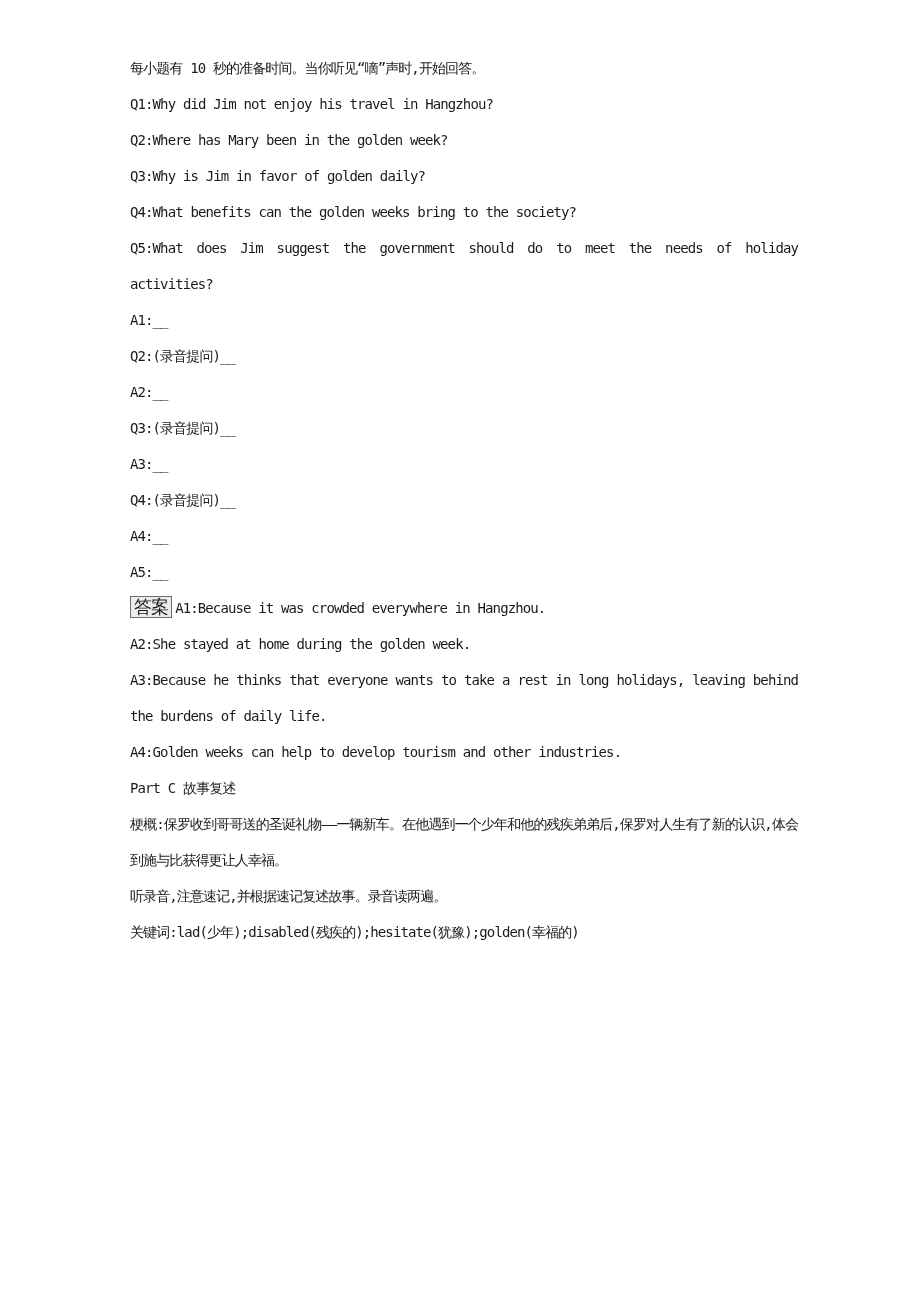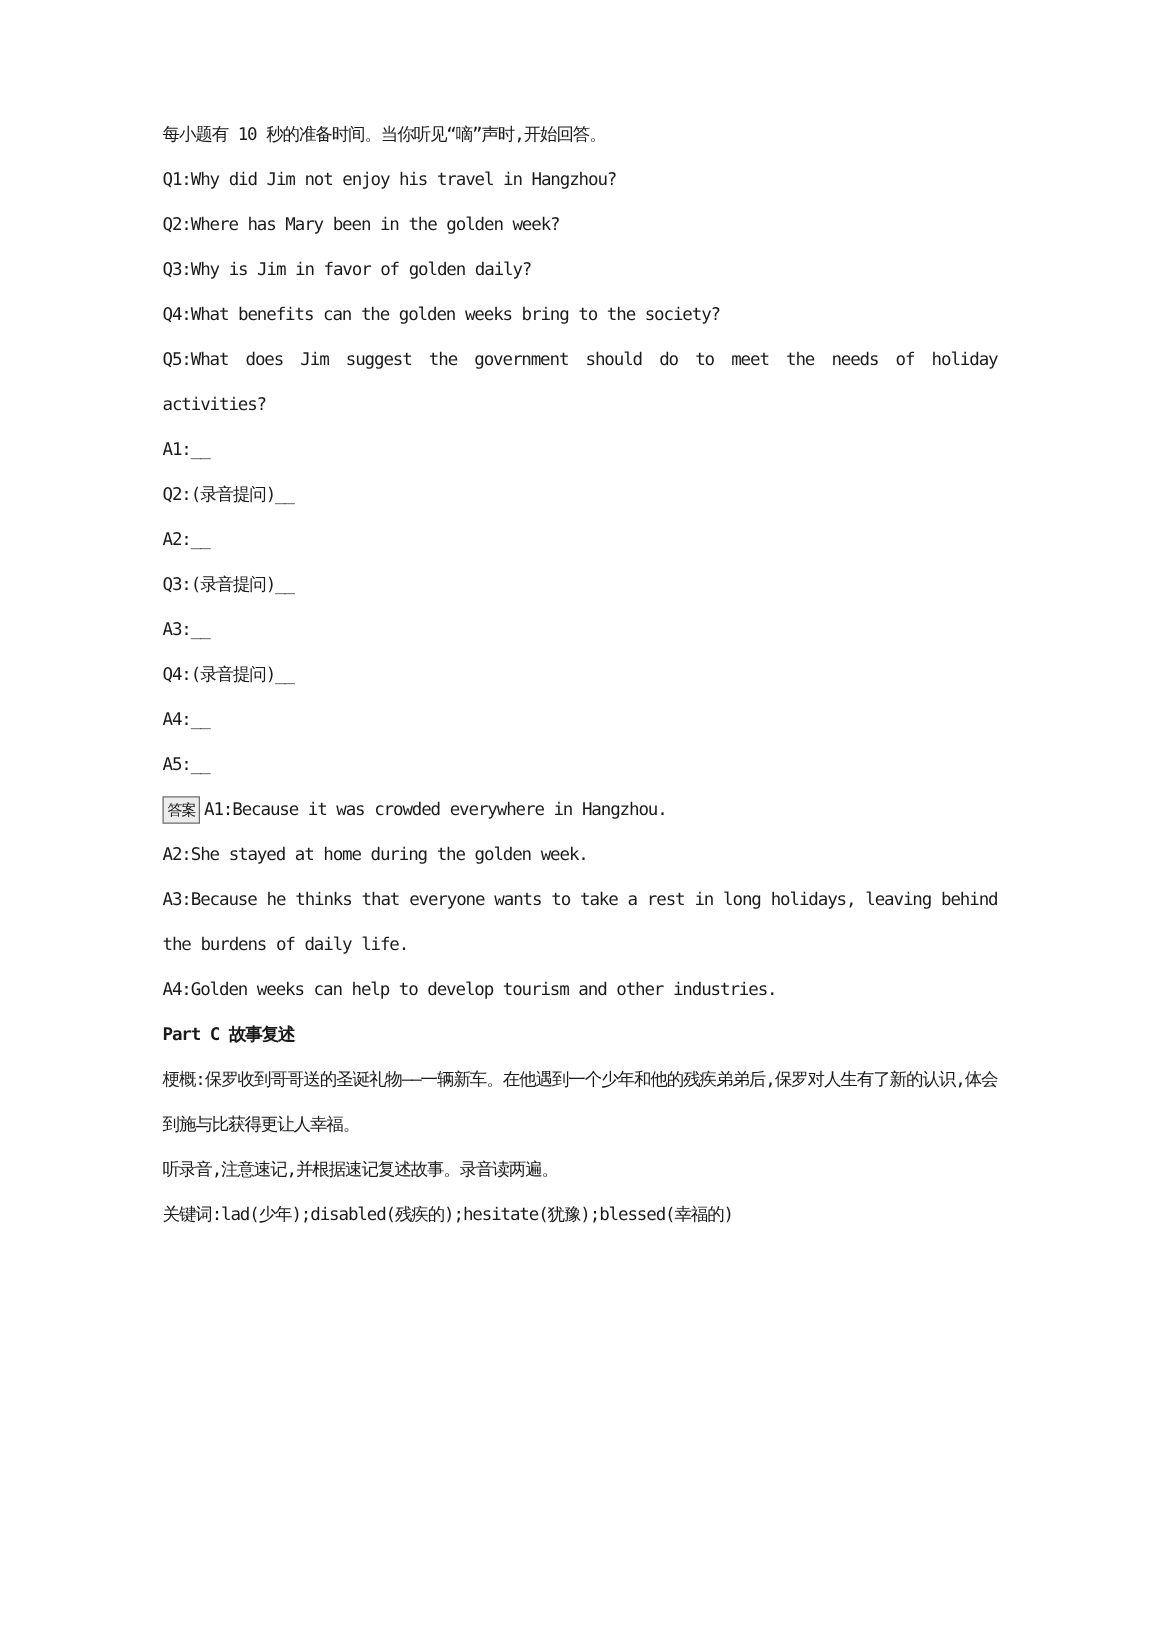--- a/index.html
+++ b/index.html
@@ -11,43 +11,43 @@
     width: 920px;
     height: 1302px;
     overflow: hidden;
     color: #1a1a1a;
     font-family: "DejaVu Sans Mono", "Liberation Mono", monospace;
   }
   .page {
     box-sizing: border-box;
     width: 920px;
     height: 1302px;
-    padding: 90px 122px 0 130px;
+    padding: 50px 122px 0 130px;
     background: #ffffff;
   }
   .line {
     margin: 0;
     line-height: 36px;
     font-size: 14px;
     letter-spacing: -0.9px;
     text-align: justify;
     white-space: normal;
     word-spacing: 0.2px;
   }
   .heading {
-    font-weight: bold;
+    font-weight: normal;
   }
   .answer-badge {
     display: inline-block;
     border: 1px solid #6e6e6e;
     background: #ececec;
     padding: 0 3px;
     margin-right: 3px;
     line-height: 20px;
-    font-size: 12px;
+    font-size: 18px;
     vertical-align: baseline;
   }
 </style>
 </head>
 <body>
 
 <div class="page">
 
   <p class="line">每小题有 10 秒的准备时间。当你听见“嘀”声时,开始回答。</p>
 
@@ -68,15 +68,15 @@
 
   <p class="line"><span class="answer-badge">答案</span><span>A1:Because it was crowded everywhere in Hangzhou.</span></p>
 
   <p class="line">A2:She stayed at home during the golden week.</p>
   <p class="line">A3:Because he thinks that everyone wants to take a rest in long holidays, leaving behind the burdens of daily life.</p>
   <p class="line">A4:Golden weeks can help to develop tourism and other industries.</p>
 
   <p class="line heading">Part C  故事复述</p>
   <p class="line">梗概:保罗收到哥哥送的圣诞礼物——一辆新车。在他遇到一个少年和他的残疾弟弟后,保罗对人生有了新的认识,体会到施与比获得更让人幸福。</p>
   <p class="line">听录音,注意速记,并根据速记复述故事。录音读两遍。</p>
-  <p class="line">关键词:lad(少年);disabled(残疾的);hesitate(犹豫);blessed(幸福的)</p>
+  <p class="line">关键词:lad(少年);disabled(残疾的);hesitate(犹豫);golden(幸福的)</p>
 
 </div>
 
 </body></html>

